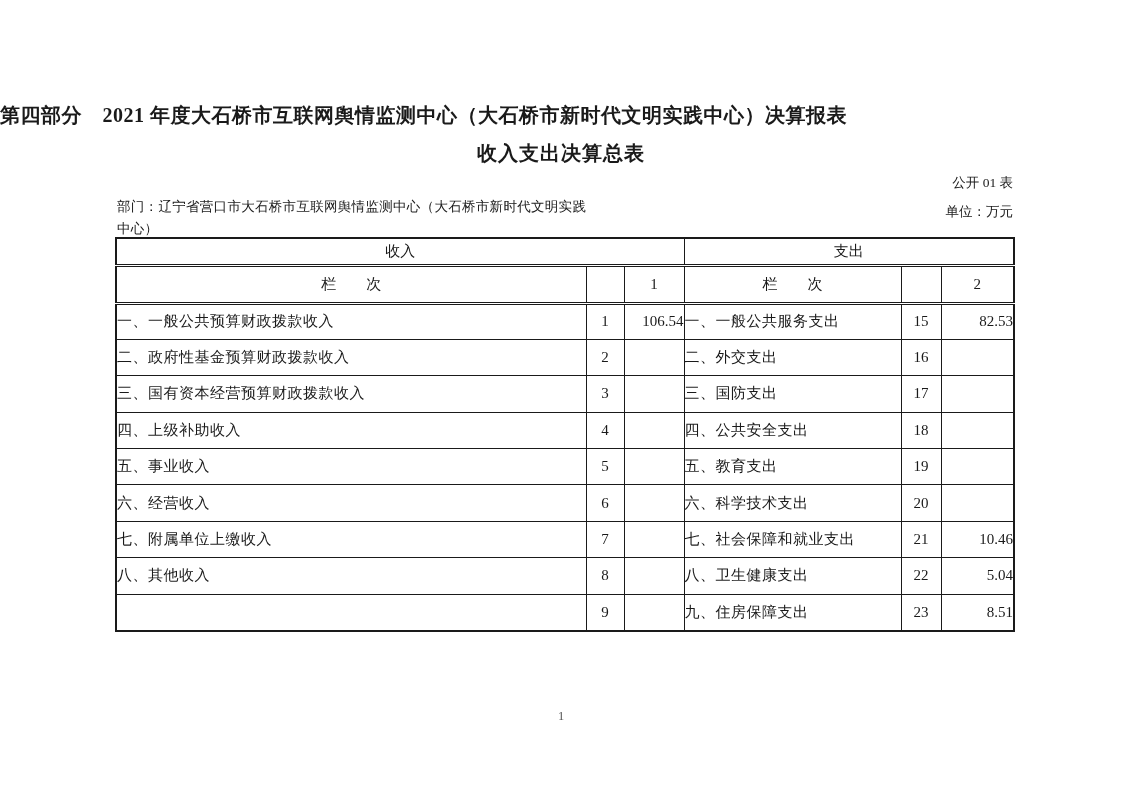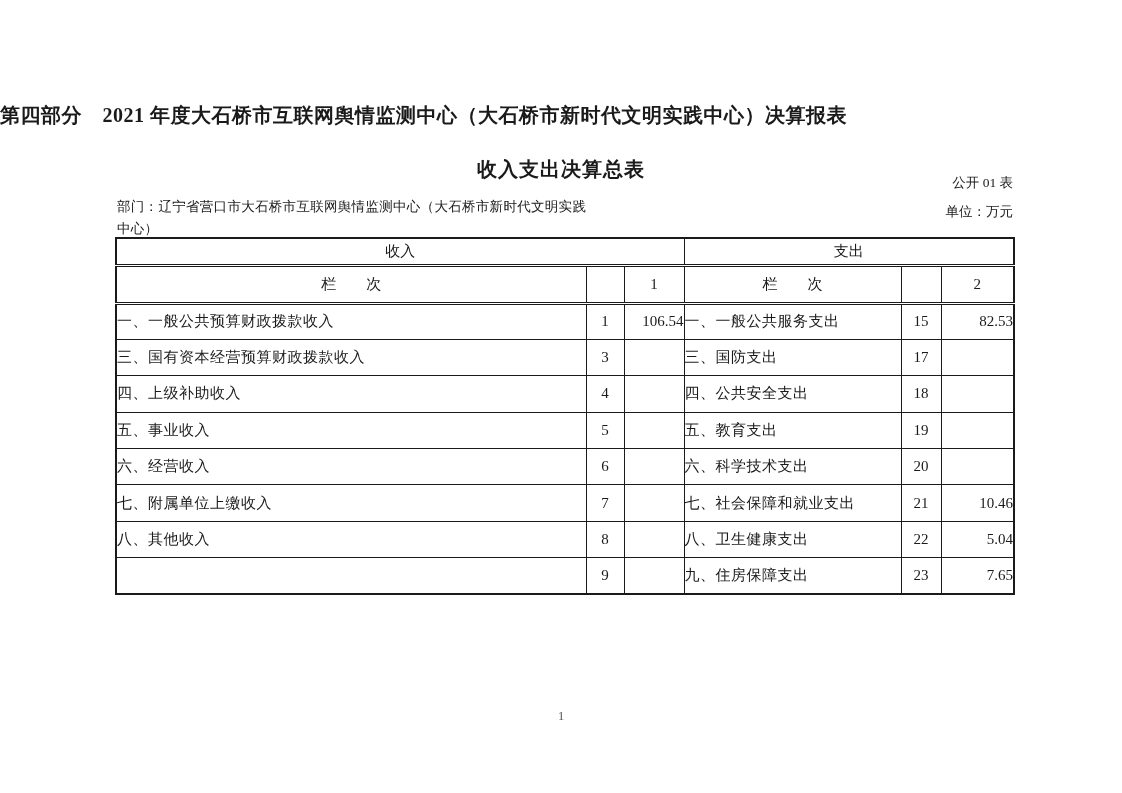--- a/index.html
+++ b/index.html
@@ -21,21 +21,21 @@
     top: 102px;
     left: 0;
     width: 100%;
     text-align: left;
     font-size: 20px;
     font-weight: bold;
     letter-spacing: 0.5px;
   }
   .title2 {
     position: absolute;
-    top: 156px;
+    top: 140px;
     left: 0;
     width: 100%;
     text-align: center;
     font-size: 20px;
     font-weight: bold;
     letter-spacing: 1px;
   }
   .table-code {
     position: absolute;
     top: 174px;
@@ -133,20 +133,28 @@
       </tr>
     <tr class="datarow">
           <td class="item">一、一般公共预算财政拨款收入</td>
           <td class="rowno">1</td>
           <td class="amount">106.54</td>
           <td class="item divider">一、一般公共服务支出</td>
           <td class="rowno">15</td>
           <td class="amount">82.53</td>
         </tr>
         <tr class="datarow">
+          <td class="item">二、政府性基金预算财政拨款收入</td>
+          <td class="rowno">2</td>
+          <td class="amount"></td>
+          <td class="item divider">二、外交支出</td>
+          <td class="rowno">16</td>
+          <td class="amount"></td>
+        </tr>
+        <tr class="datarow">
           <td class="item">三、国有资本经营预算财政拨款收入</td>
           <td class="rowno">3</td>
           <td class="amount"></td>
           <td class="item divider">三、国防支出</td>
           <td class="rowno">17</td>
           <td class="amount"></td>
         </tr>
         <tr class="datarow">
           <td class="item">四、上级补助收入</td>
           <td class="rowno">4</td>
@@ -186,20 +194,20 @@
           <td class="item divider">八、卫生健康支出</td>
           <td class="rowno">22</td>
           <td class="amount">5.04</td>
         </tr>
         <tr class="datarow">
           <td class="item"></td>
           <td class="rowno">9</td>
           <td class="amount"></td>
           <td class="item divider">九、住房保障支出</td>
           <td class="rowno">23</td>
-          <td class="amount">7.65</td>
+          <td class="amount">8.51</td>
         </tr>
       </tbody>
   </table>
 
   <div class="page-number">1</div>
 
 </div>
 
 </body></html>

